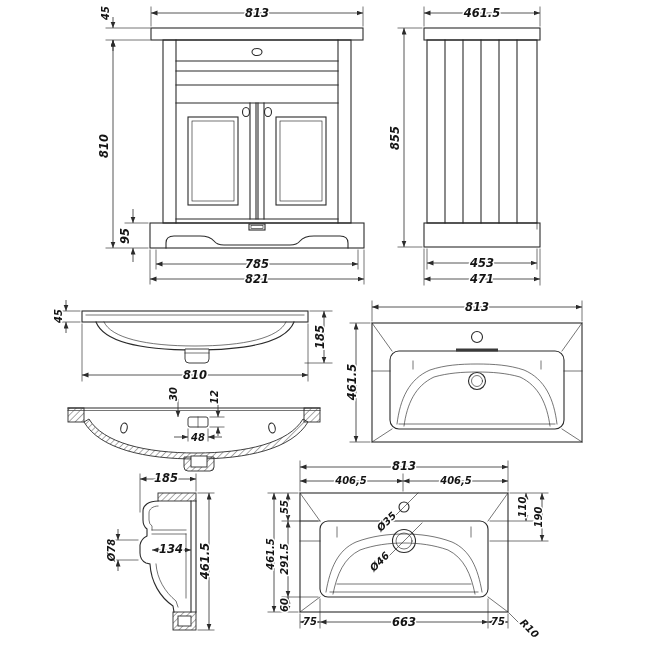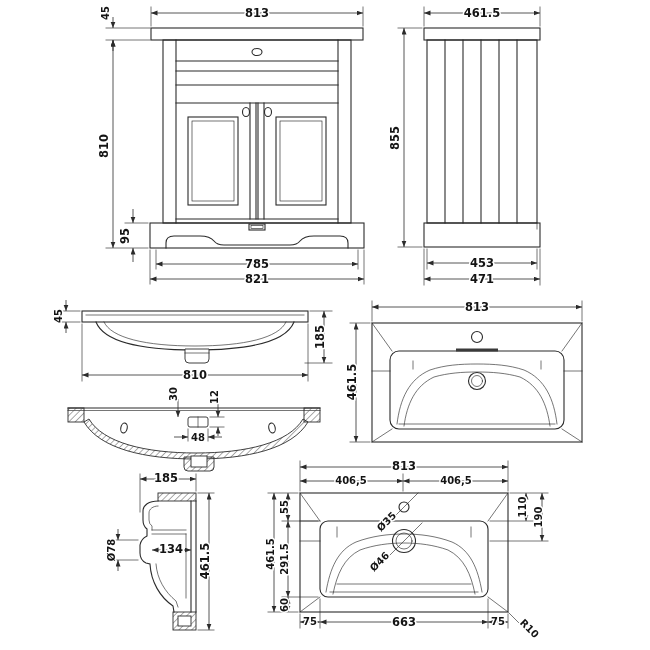--- a/index.html
+++ b/index.html
@@ -1,16 +1,16 @@
 <!DOCTYPE html>
 <html><head>
 <meta charset="utf-8">
 <style>
   html,body{margin:0;padding:0;background:#ffffff;}
-  .sheet{width:650px;height:650px;background:#ffffff;position:relative;overflow:hidden;}
+  .sheet{width:650px;height:650px;background:#ffffff;position:relative;overflow:hidden;font-style:italic;}
   svg{display:block;}
   .ln{fill:none;stroke:#2b2b2b;stroke-width:1.1;stroke-linecap:square;}
   .tn{fill:none;stroke:#2b2b2b;stroke-width:0.65;stroke-linecap:square;}
   .dm{fill:none;stroke:#2b2b2b;stroke-width:0.8;}
   .hx{stroke:#2b2b2b;stroke-width:0.9;fill:url(#hatch);}
   .wh{fill:#ffffff;stroke:#2b2b2b;stroke-width:0.9;}
   .dk{fill:#3a3a3a;stroke:none;}
   .txt,.txt2{font-family:"DejaVu Sans","Liberation Sans",sans-serif;font-weight:bold;fill:#141414;
     text-anchor:middle;paint-order:stroke;stroke:#ffffff;stroke-width:3px;stroke-linejoin:round;}
   .txt{font-size:11.5px;}

